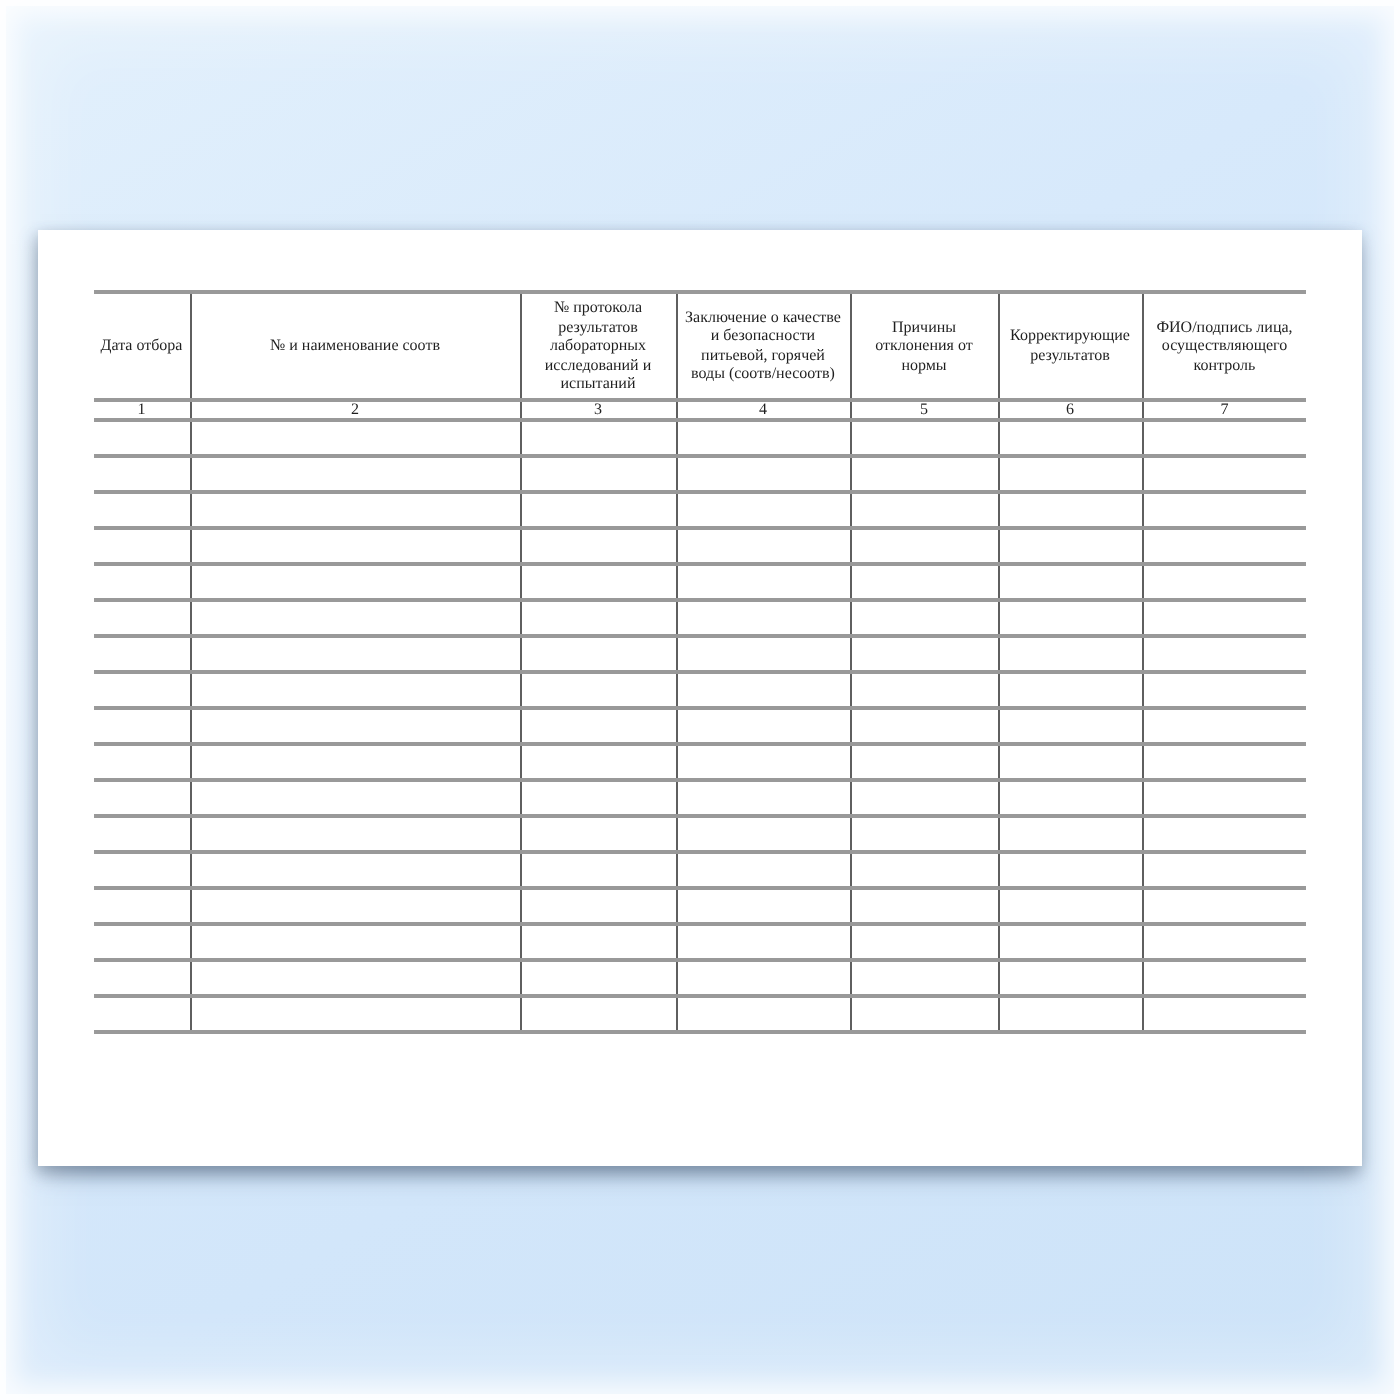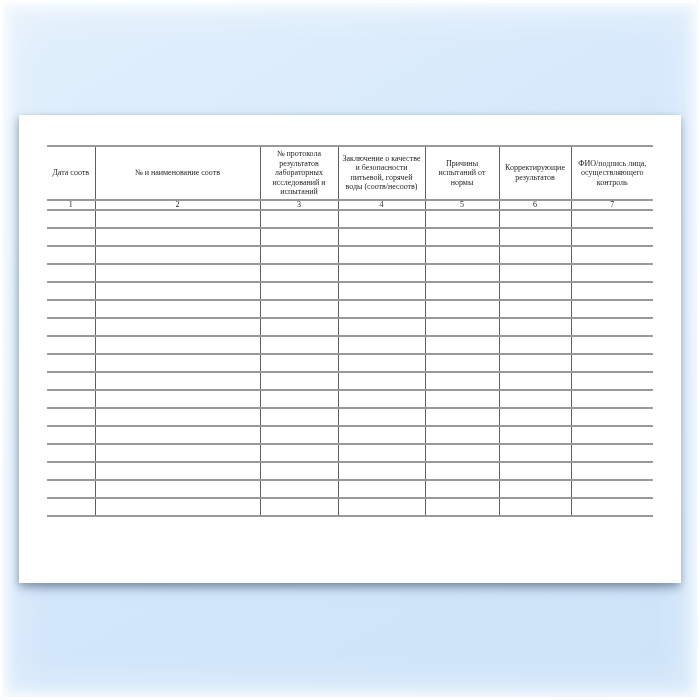--- a/index.html
+++ b/index.html
@@ -92,33 +92,33 @@
         <col class="c1">
           <col class="c2">
           <col class="c3">
           <col class="c4">
         <col class="c5">
           <col class="c6">
           <col class="c7">
       </colgroup>
       <tbody id="log-body">
           <tr class="header-row">
-            <th>Дата соотв</th>
+            <th>Дата отбора</th>
             <th>№ и наименование соотв</th>
             <th>№ протокола
 результатов
 лабораторных
 исследований и
 испытаний</th>
             <th>Заключение о качестве
 и безопасности
 питьевой, горячей
 воды (соотв/несоотв)</th>
             <th>Причины
-испытаний от
+отклонения от
 нормы</th>
             <th>Корректирующие
 результатов</th>
             <th>ФИО/подпись лица,
 осуществляющего
 контроль</th>
           </tr>
           <tr class="num-row">
             <td>1</td>
             <td>2</td>

